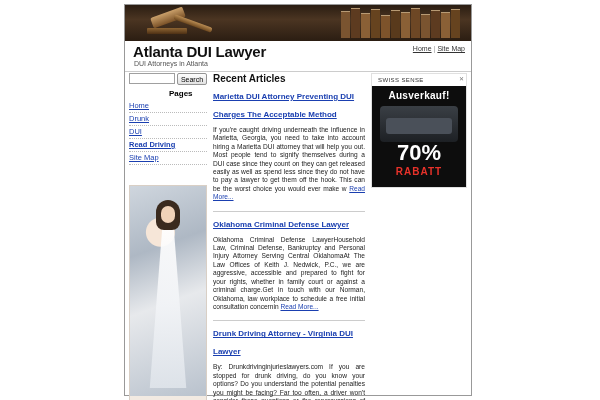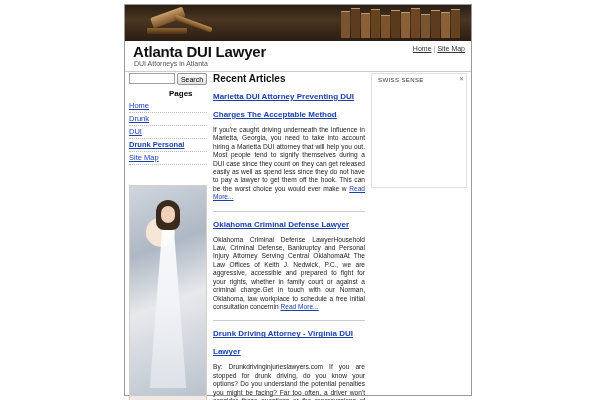--- a/index.html
+++ b/index.html
@@ -431,21 +431,21 @@
     <div class="sidebar">
       <div class="search-row">
         <input class="search-input" type="text" placeholder="" style="">
         <button class="search-btn">Search</button>
       </div>
       <div class="pages-head">Pages</div>
       <div class="nav">
         <a class="nav-item" href="#">Home</a>
         <a class="nav-item" href="#">Drunk</a>
         <a class="nav-item" href="#">DUI</a>
-        <a class="nav-item bold" href="#">Drunk Personal</a>
+        <a class="nav-item bold" href="#">Read Driving</a>
         <a class="nav-item" href="#">Site Map</a>
       </div>
 
       <div class="left-ad">
         <div class="dress-photo">
           <div class="gown"></div>
           <div class="hair"></div>
           <div class="face"></div>
         </div>
 
@@ -470,16 +470,22 @@
       <div class="article">
         <h3><a href="#">Drunk Driving Attorney - Virginia DUI Lawyer</a></h3>
         <p><span>By: Drunkdrivinginjurieslawyers.com If you are stopped for drunk driving, do you know your options? Do you understand the potential penalties you might be facing? Far too often, a driver won't consider these questions or the repercussions of drunk driving until the driver is being questioned by a police officer. This is a particular problem for drivers in Virginia, which has among the toughest dr</span> <a href="#">Read More...</a></p>
       </div>
 
     </div>
 
     <div class="right-ad">
       <div class="ad-brand">SWISS SENSE</div>
       <div class="ad-close">✕</div>
+      <div class="ad-body">
+        <div class="ad-head">Ausverkauf!</div>
+        <div class="ad-sofa"></div>
+        <div class="ad-pct">70%</div>
+        <div class="ad-rabatt">RABATT</div>
+      </div>
     </div>
 
   </div>
 </div>
 
 </body></html>

